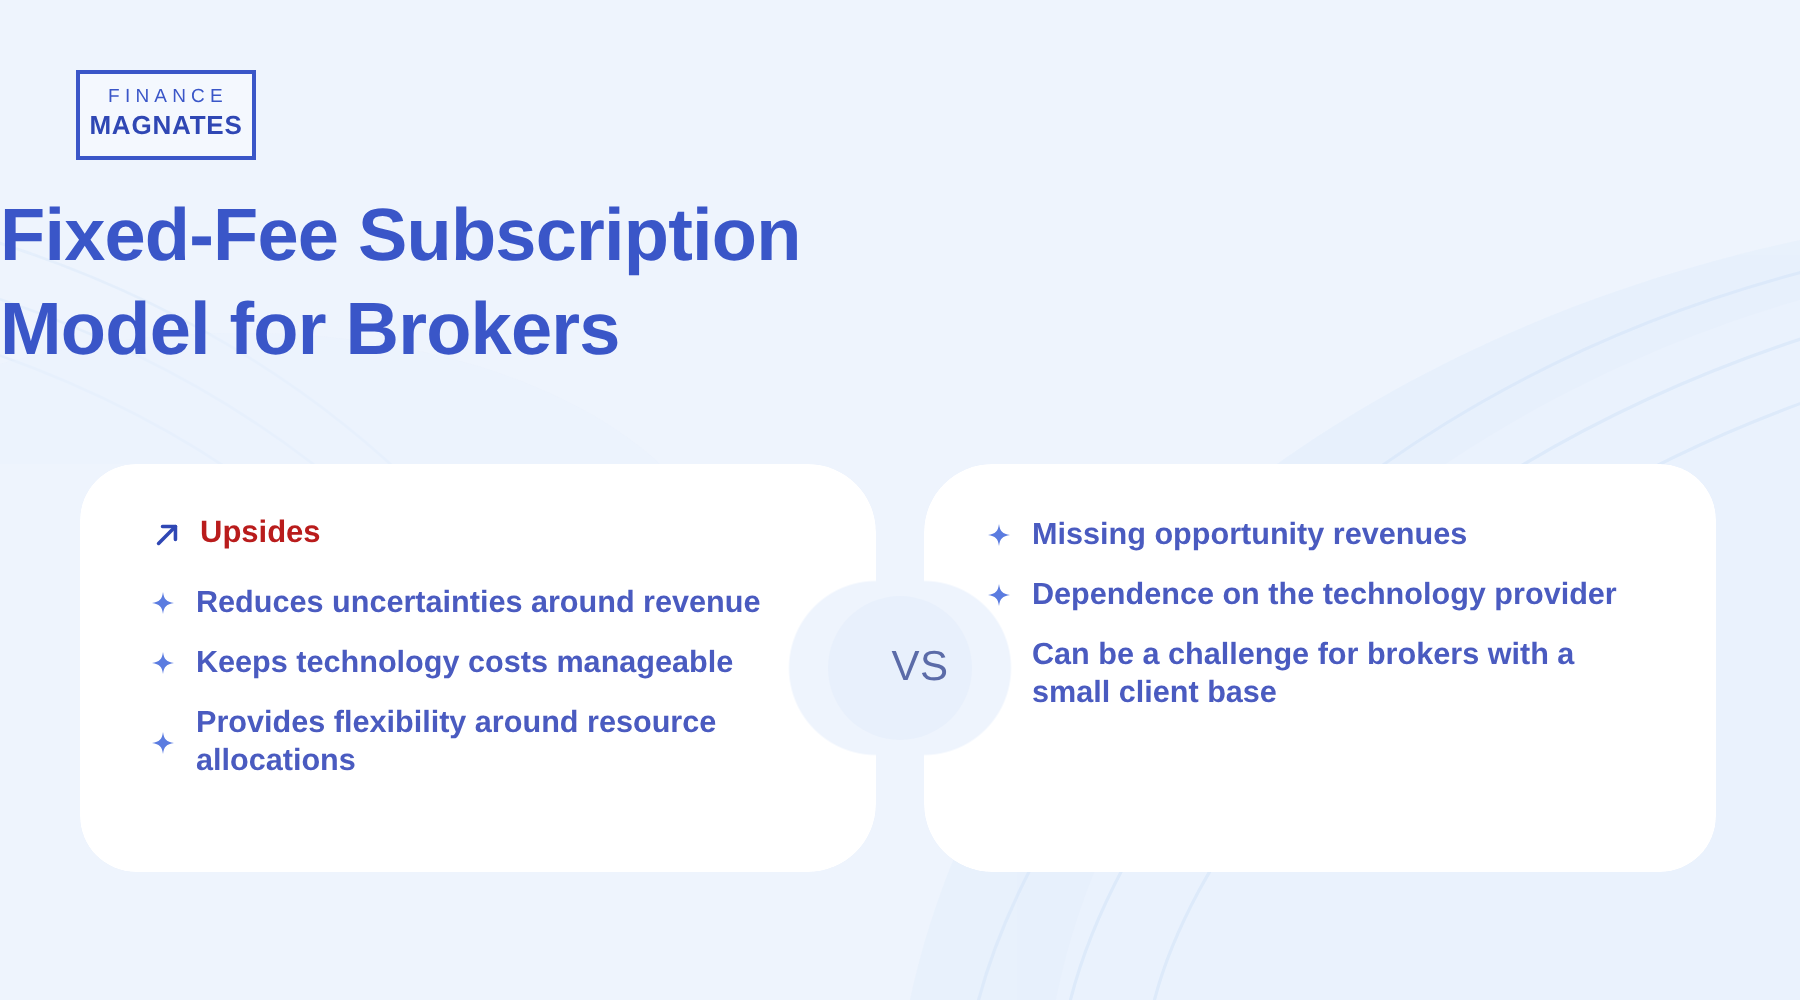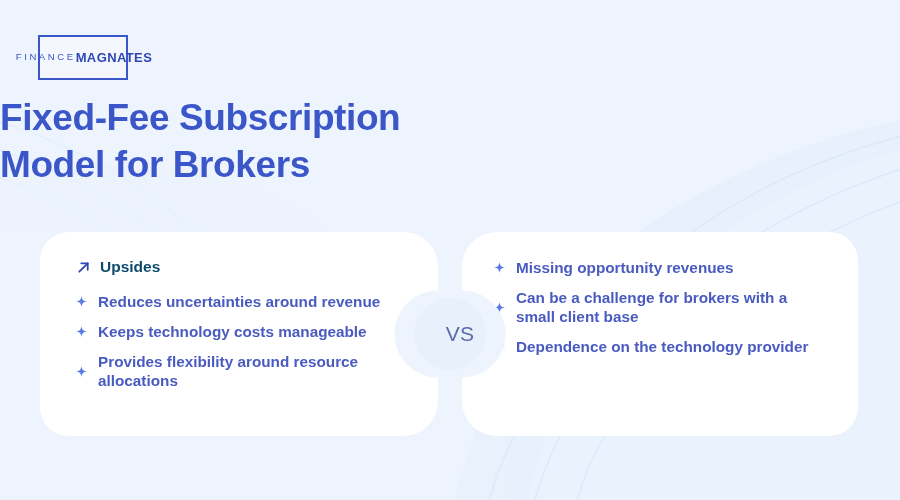--- a/index.html
+++ b/index.html
@@ -13,21 +13,21 @@
 
   
   #bg-decor { position:absolute; inset:0; width:900px; height:500px; z-index:0; }
 
   
   #logo {
     position:absolute; left:38px; top:35px;
     width:90px; height:45px;
     border:2px solid #3a56c8;
     background:#f4f8fe;
-    display:flex; 
+    display:flex; flex-direction:column;
     align-items:center; justify-content:center;
     z-index:3;
   }
   #logo .logo-top {
     font-size:9.5px; letter-spacing:2.6px; color:#3a56c8;
     font-weight:400; line-height:1.1; padding-left:2px;
   }
   #logo .logo-bottom {
     font-size:13px; letter-spacing:0.4px; color:#2f47b4;
     font-weight:700; line-height:1.15; margin-top:1px;
@@ -60,21 +60,21 @@
     border-radius:34px 28px 28px 34px;
     -webkit-mask-image:radial-gradient(circle 44px at 0% 50%, transparent 43px, #000 44px);
     mask-image:radial-gradient(circle 44px at 0% 50%, transparent 43px, #000 44px);
   }
 
   .card-inner { padding:26px 30px 0 36px; }
   #card-downsides .card-inner { padding-left:32px; padding-right:24px; }
 
   .card-head {
     display:flex; align-items:center; gap:9px;
-    color:#0c4a6e; font-weight:700; font-size:15.5px;
+    color:#b91c1c; font-weight:700; font-size:15.5px;
     margin-bottom:16px;
   }
   .head-arrow { display:inline-block; width:15px; height:15px; flex:0 0 15px; }
 
   ul.bullets { list-style:none; }
   ul.bullets li {
     display:flex; align-items:center; gap:11px;
     color:#4a5bc0; font-size:15.3px; line-height:19px;
     margin-bottom:11px; font-weight:400;
   }
@@ -164,27 +164,27 @@
       <li>
         <svg class="sparkle" viewBox="0 0 12 12" fill="#5b7ce0">
           <path d="M6 0 C6.55 4 7.9 5.4 12 6 C7.9 6.6 6.55 8 6 12 C5.45 8 4.1 6.6 0 6 C4.1 5.4 5.45 4 6 0 Z"></path>
         </svg>
         <span class="b-text">Missing opportunity revenues</span>
       </li>
       <li>
         <svg class="sparkle" viewBox="0 0 12 12" fill="#5b7ce0">
           <path d="M6 0 C6.55 4 7.9 5.4 12 6 C7.9 6.6 6.55 8 6 12 C5.45 8 4.1 6.6 0 6 C4.1 5.4 5.45 4 6 0 Z"></path>
         </svg>
-        <span class="b-text">Can be a challenge for brokers with a small client base</span>
+        <span class="b-text">Dependence on the technology provider</span>
       </li>
       <li>
         <svg class="sparkle" viewBox="0 0 12 12" fill="#5b7ce0">
           <path d="M6 0 C6.55 4 7.9 5.4 12 6 C7.9 6.6 6.55 8 6 12 C5.45 8 4.1 6.6 0 6 C4.1 5.4 5.45 4 6 0 Z"></path>
         </svg>
-        <span class="b-text">Dependence on the technology provider</span>
+        <span class="b-text">Can be a challenge for brokers with a small client base</span>
       </li>
     </ul>
   </div>
 </section>
 
 <div id="vs-badge">
   <span class="vs-text">VS</span>
 </div>
 
 </body></html>

